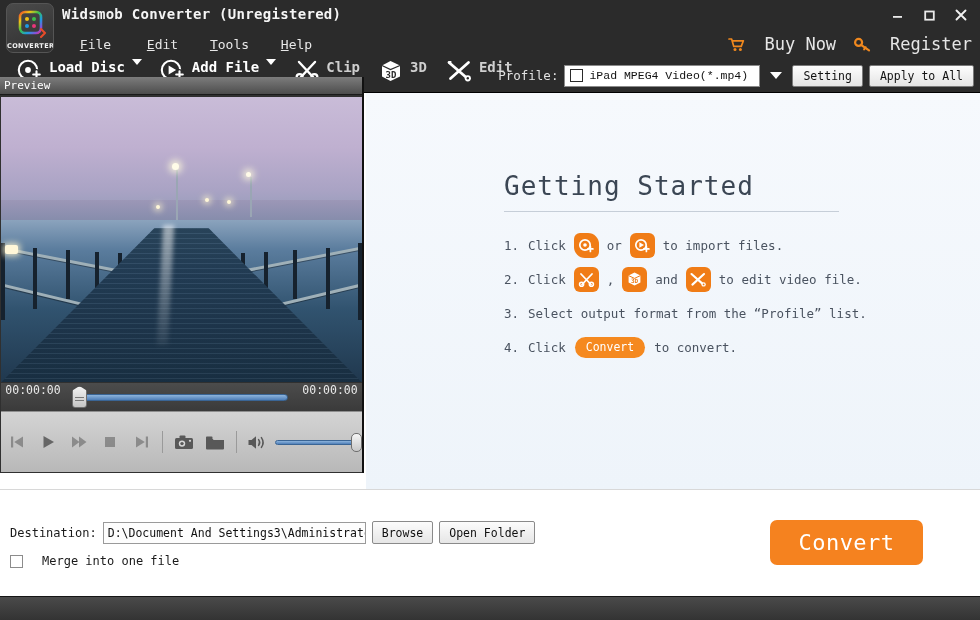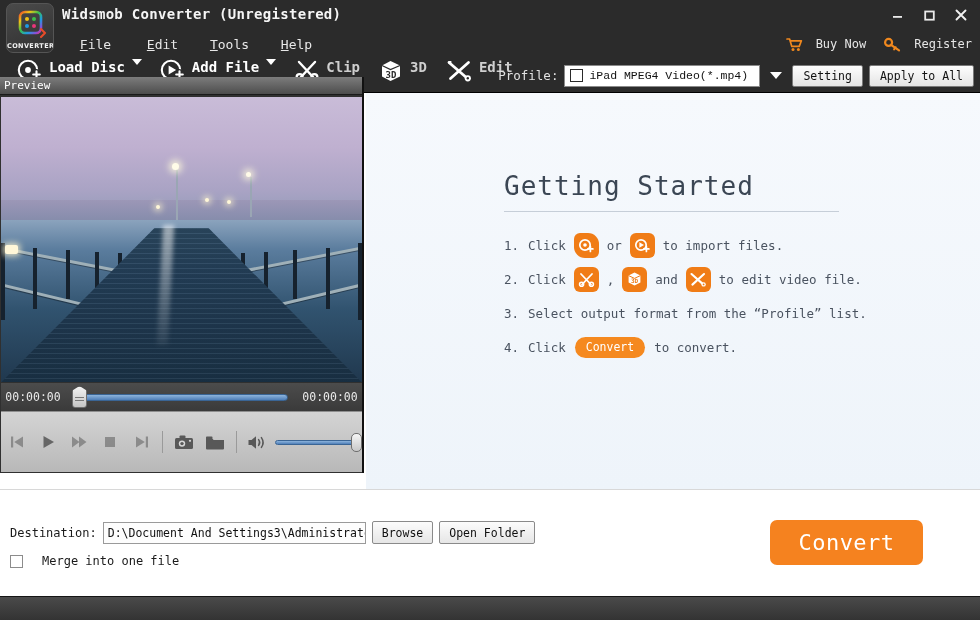--- a/index.html
+++ b/index.html
@@ -70,22 +70,22 @@
     text-align: center;
     white-space: nowrap;
   }
   .menu-item span.acc { text-decoration: underline; }
 
   .top-right-actions {
     position: absolute; right: 8px; top: 0; height: 28px;
     display: flex; align-items: center; gap: 18px;
   }
   .tr-action {
-    display: flex; align-items: center; gap: 13px;
-    font-size: 12px; color: #e6e6e6;
+    display: flex; align-items: center; gap: 19px;
+    font-size: 17px; color: #e6e6e6;
     white-space: nowrap;
   }
 
   
   .toolbar {
     position: absolute; left: 0; top: 58px; width: 980px; height: 35px;
     background: #2b2b2b;
     border-bottom: 1px solid #000;
   }
   .tool-group {
@@ -230,21 +230,21 @@
     position: absolute; width: 4px; height: 4px;
     border-radius: 50%;
     background: #fff7d8;
     box-shadow: 0 0 6px 2px rgba(255,245,205,.8);
   }
 
   
   .seekrow {
     position: absolute; left: 1px; top: 306px; width: 361px; height: 28px;
     background: linear-gradient(#4c4c4c, #3a3a3a);
-    display: flex; align-items: center;
+    display: flex; 
   }
   .time-left, .time-right {
     font-size: 11.5px; color: #e9e9e9;
     width: 64px; text-align: center;
     flex: 0 0 auto;
   }
   .seek-wrap {
     position: relative; flex: 1 1 auto; height: 28px;
   }
   .seek-track {

